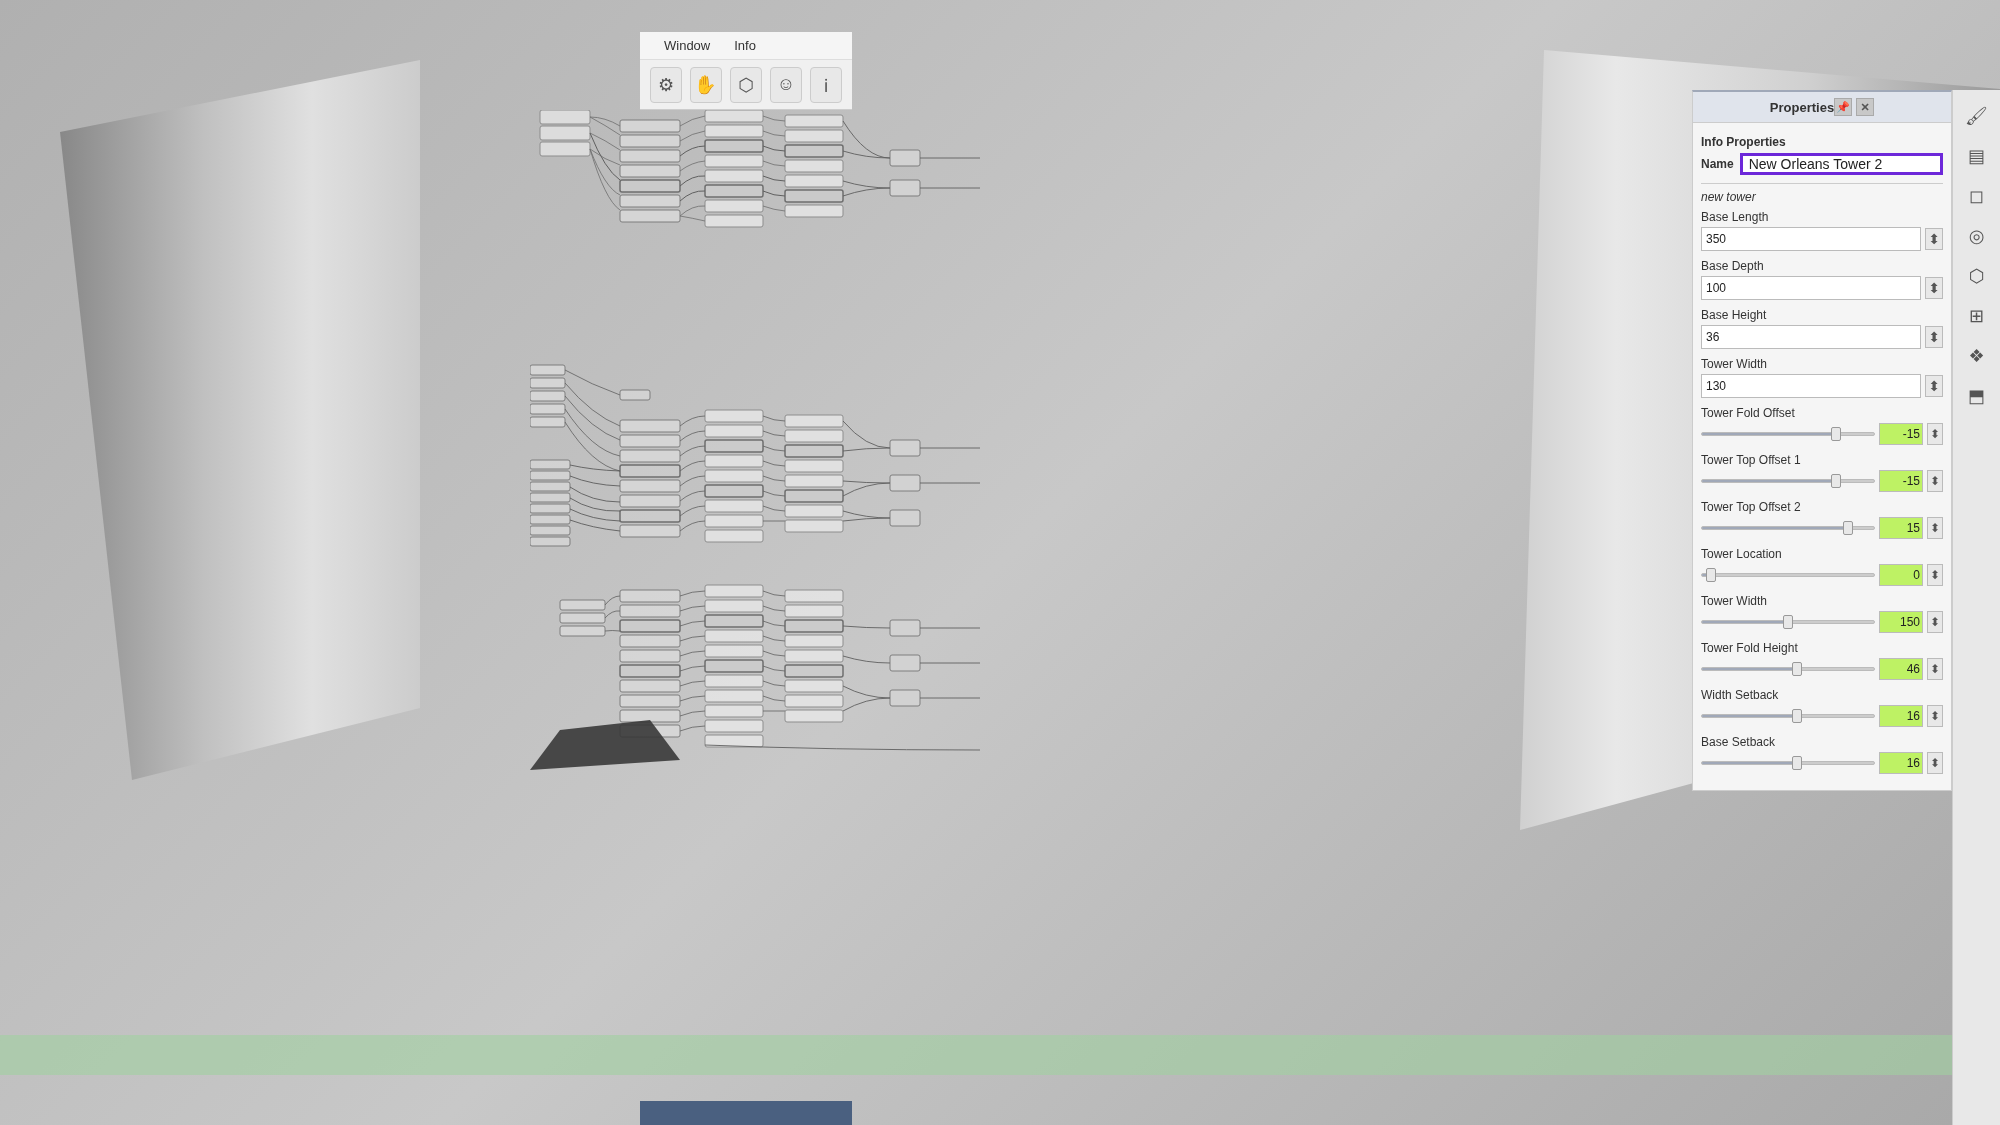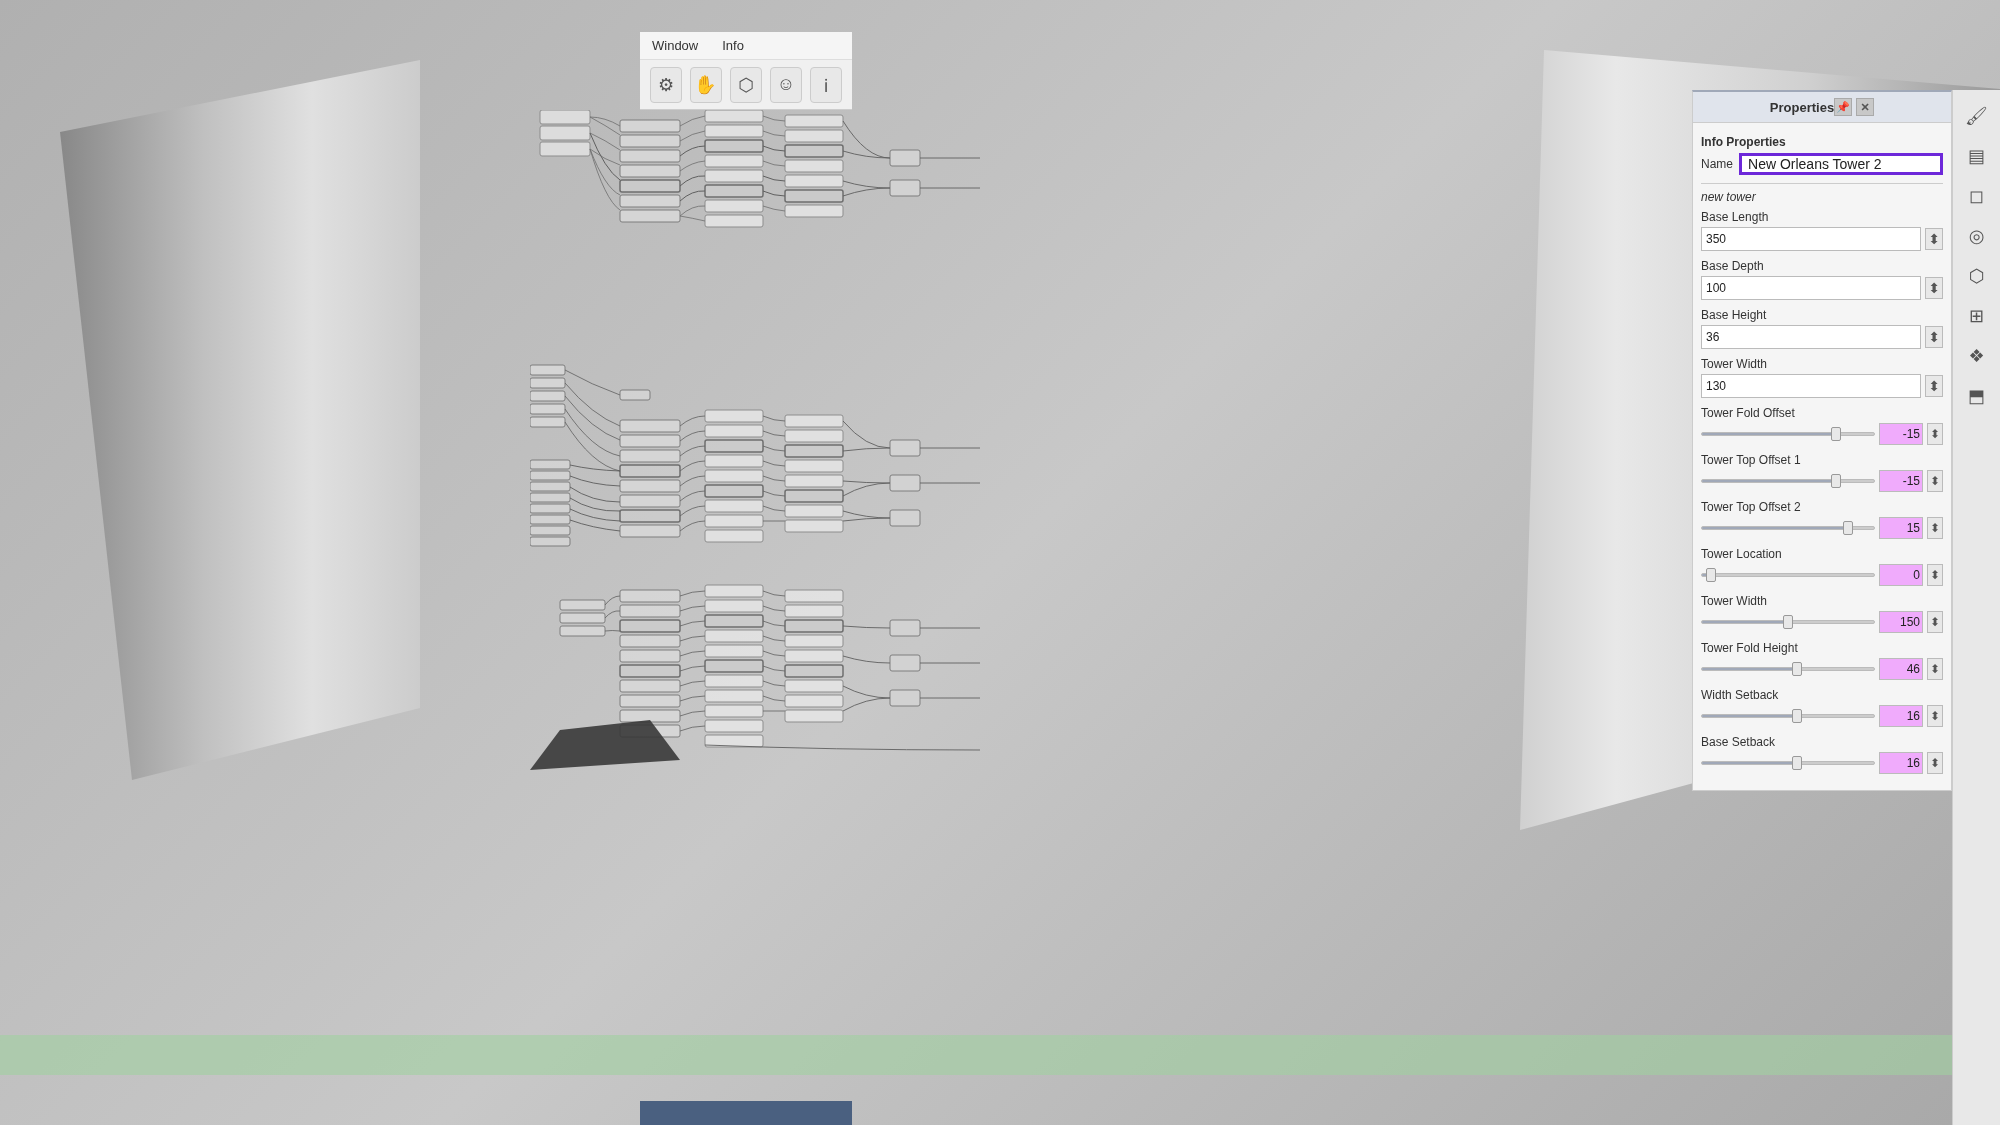--- a/index.html
+++ b/index.html
@@ -234,20 +234,21 @@
     .prop-name-row {
       display: flex;
       align-items: center;
       gap: 6px;
       margin-bottom: 8px;
     }
     .prop-name-label {
       font-size: 12px;
       color: #333;
       white-space: nowrap;
+      font-weight: bold;
     }
 
     .slider-row {
       display: flex;
       align-items: center;
       gap: 4px;
     }
     .slider-track {
       flex: 1;
       height: 4px;
@@ -269,21 +270,21 @@
       width: 10px; height: 14px;
       background: #e8e8e8;
       border: 1px solid #999;
       border-radius: 2px;
       margin-left: -5px;
     }
     .slider-value-box {
       width: 44px;
       height: 22px;
       border: 1px solid #bbb;
-      background: #f0abfc;
+      background: #bef264;
       display: flex;
       align-items: center;
       justify-content: flex-end;
       padding-right: 2px;
       font-size: 12px;
       color: #222;
     }
     .slider-spinner {
       width: 16px; height: 22px;
       border: 1px solid #bbb;
@@ -555,21 +556,21 @@
     <path d="M390,518 L450,518" stroke="#555" stroke-width="0.9" fill="none"></path>
     <path d="M390,553 L450,553" stroke="#555" stroke-width="0.9" fill="none"></path>
     <path d="M390,588 L450,588" stroke="#555" stroke-width="0.9" fill="none"></path>
 
     <path d="M175,635 Q300,640 450,640" stroke="#555" stroke-width="0.9" fill="none"></path>
 
     <polygon points="30,620 120,610 150,650 0,660" fill="#2a2a2a" opacity="0.9"></polygon>
   </svg>
 </div>
 
-<div class="menu-bar" style="position:absolute;top:32px;left:640px;right:1148px;height:28px;background:#f5f5f5;border-bottom:1px solid #ddd;display:flex;align-items:center;padding:0 0;">
+<div class="menu-bar" style="position:absolute;top:32px;left:640px;right:1148px;height:28px;background:#f5f5f5;border-bottom:1px solid #ddd;display:flex;align-items:center;padding:0 12px;">
   <div class="menu-item">Window</div>
   <div class="menu-item">Info</div>
 </div>
 
 <div class="toolbar" style="position:absolute;top:60px;left:640px;right:1148px;height:50px;background:#f0f0f0;border-bottom:1px solid #ccc;display:flex;align-items:center;padding:0 10px;gap:8px;">
   <div class="toolbar-btn">⚙</div>
   <div class="toolbar-btn">✋</div>
   <div class="toolbar-btn">⬡</div>
   <div class="toolbar-btn">☺</div>
   <div class="toolbar-btn">ℹ</div>

